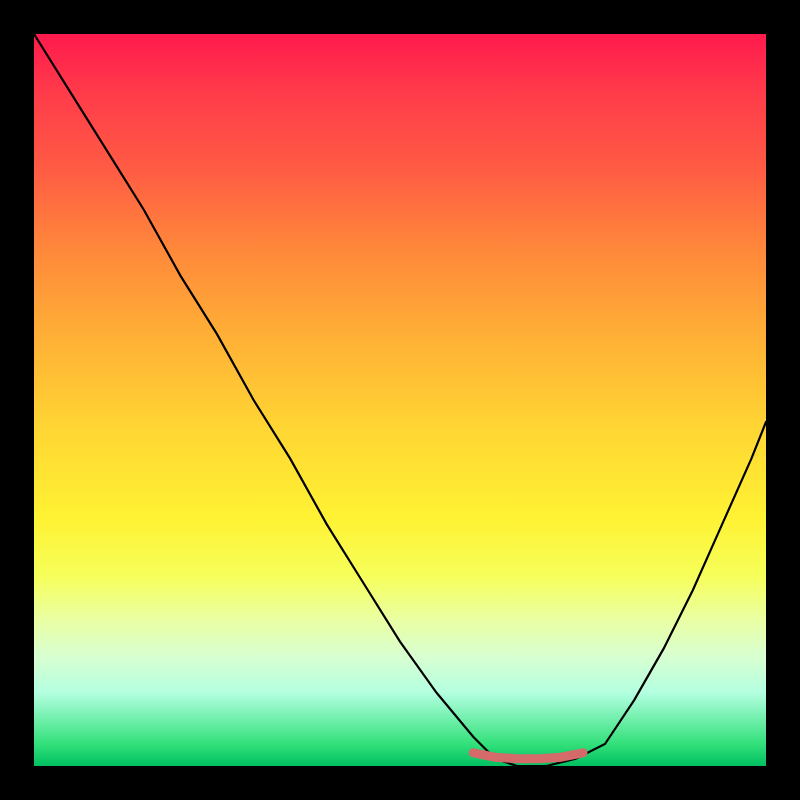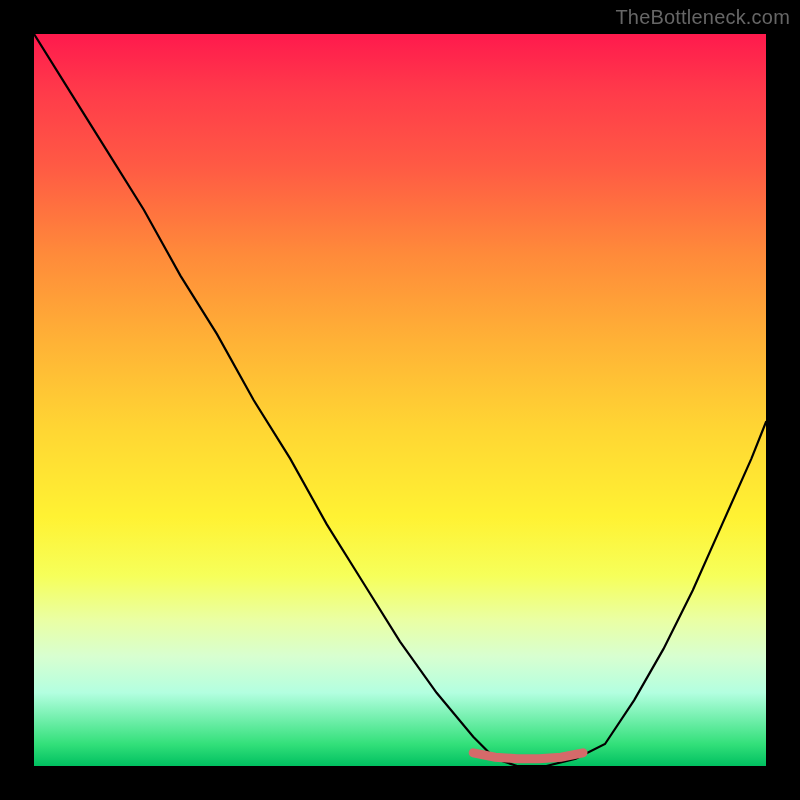--- a/index.html
+++ b/index.html
@@ -61,14 +61,13 @@
 
 <div class="frame">
 
   <div class="plot-area">
     <svg class="curve" viewBox="0 0 732 732" preserveAspectRatio="none">
       <path id="curve-path" fill="none" stroke="#000000" stroke-width="2.2" stroke-linecap="round" d="M0.0 0.0 L36.6 58.6 L73.2 117.1 L109.8 175.7 L146.4 241.6 L183.0 300.1 L219.6 366.0 L256.2 424.6 L292.8 490.4 L329.4 549.0 L366.0 607.6 L402.6 658.8 L439.2 702.7 L461.2 724.7 L483.1 732.0 L512.4 732.0 L541.7 724.7 L571.0 710.0 L600.2 666.1 L629.5 614.9 L658.8 556.3 L688.1 490.4 L717.4 424.6 L732.0 388.0"></path>
       <path id="valley-path" fill="none" stroke="#d56a6a" stroke-width="9" stroke-linecap="round" d="M439.2 718.8 L461.2 723.2 L483.1 724.7 L505.1 724.7 L527.0 723.2 L549.0 718.8"></path>
     </svg>
   </div>
 
-  <div class="watermark">TheBottleneck.com</div>
 </div>
 
 </body></html>

